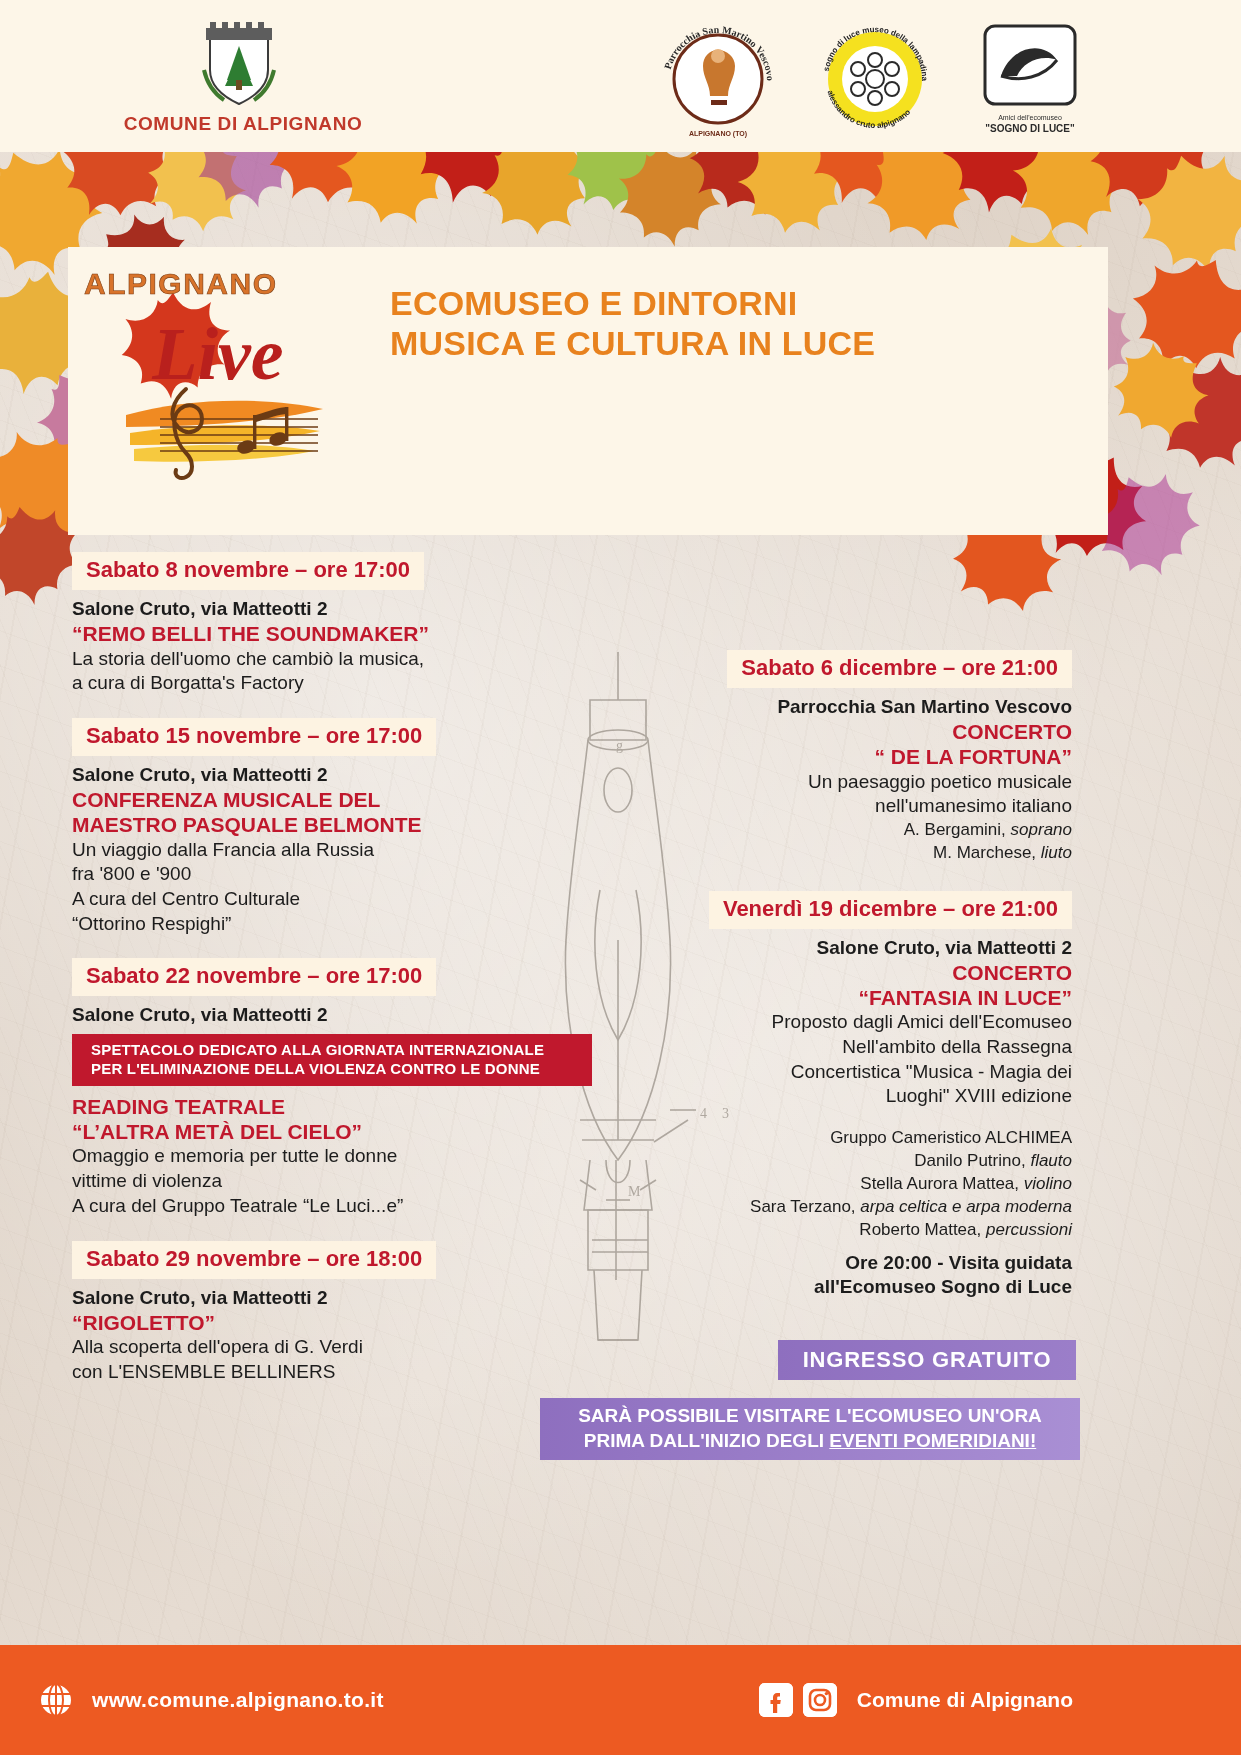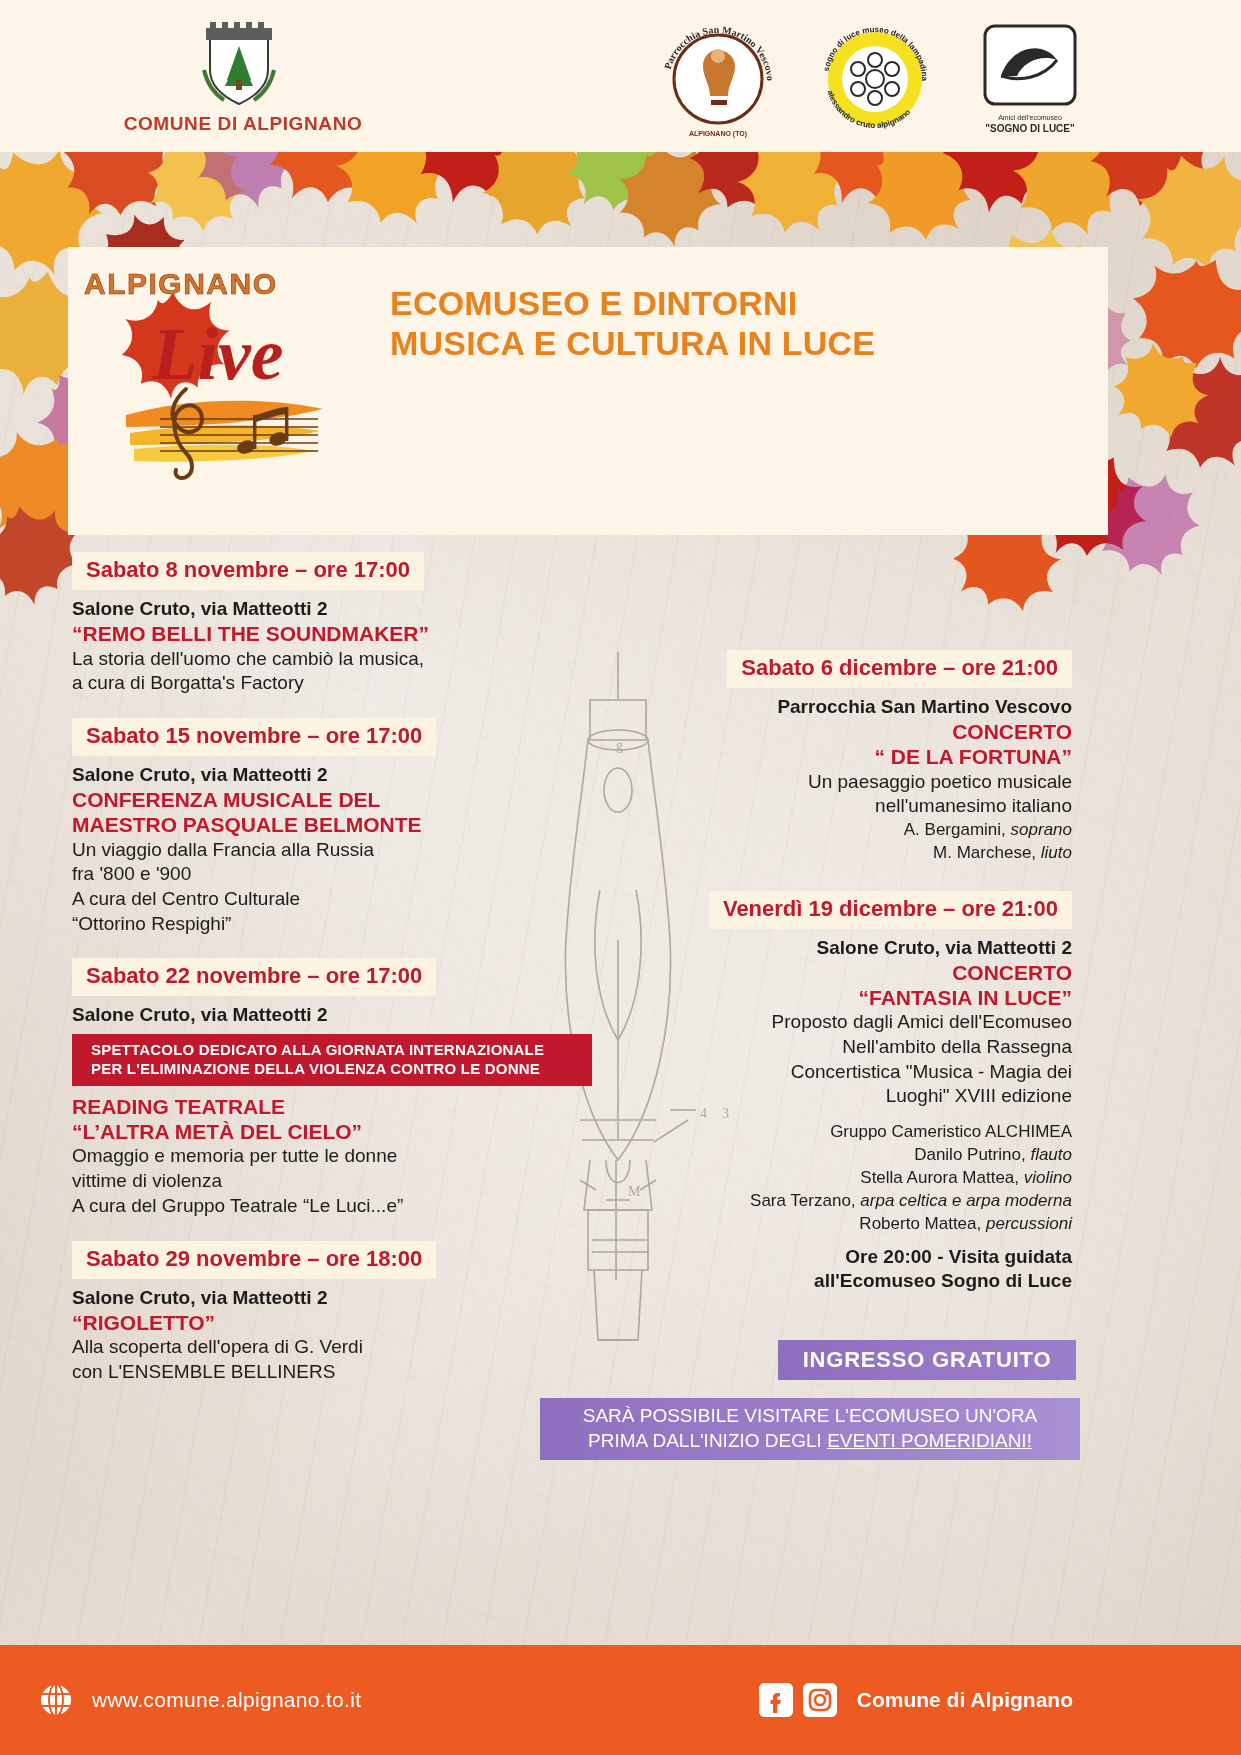--- a/index.html
+++ b/index.html
@@ -106,36 +106,36 @@
   #free-entry {
     position: absolute; left: 778px; top: 1340px; width: 298px; height: 40px;
     background: linear-gradient(90deg,#8e6fbf 0%, #9b7ec9 100%);
     color: #fff; font-weight: bold; font-size: 22px; letter-spacing: .8px;
     display: flex; align-items: center; justify-content: center;
     z-index: 8;
   }
   #visit-note {
     position: absolute; left: 540px; top: 1398px; width: 540px; height: 62px;
     background: linear-gradient(90deg,#8e6fbf 0%, #a98fd4 100%);
-    color: #fff; font-weight: normal; font-size: 19px; line-height: 1.3;
+    color: #fff; font-weight: bold; font-size: 19px; line-height: 1.3;
     display: flex; align-items: center; justify-content: center; text-align: center;
     padding: 0 14px;
     z-index: 8;
   }
   #visit-note u { text-decoration: underline; }
 
   
   #footer {
     position: absolute; left: 0; bottom: 0; width: 1241px; height: 110px;
     background: #ed5a22; z-index: 9;
     display: flex; align-items: center;
   }
   #footer-left { display: flex; align-items: center; margin-left: 38px; }
   #globe-icon { width: 36px; height: 36px; margin-right: 18px; }
-  #website { color: #fff; font-weight: normal; font-size: 21px; letter-spacing: .3px; }
+  #website { color: #fff; font-weight: bold; font-size: 21px; letter-spacing: .3px; }
   #footer-right { display: flex; align-items: center; margin-left: auto; margin-right: 168px; }
   .social { width: 34px; height: 34px; background: #fff; border-radius: 6px; margin-right: 10px; position: relative; }
   #social-name { color: #fff; font-weight: bold; font-size: 21px; margin-left: 10px; }
 </style>
 </head>
 <body>
 
 <div id="poster">
   <div id="paper-texture"></div>
 
@@ -381,21 +381,21 @@
 
     <div class="event" style="margin-top:26px;">
       <div class="date-bar">Venerdì 19 dicembre – ore 21:00</div>
       <div class="venue">Salone Cruto, via Matteotti 2</div>
       <div class="headline">CONCERTO</div>
       <div class="headline italic">“FANTASIA IN LUCE”</div>
       <div class="desc">Proposto dagli Amici dell'Ecomuseo</div>
       <div class="desc">Nell'ambito della Rassegna</div>
       <div class="desc">Concertistica "Musica - Magia dei</div>
       <div class="desc">Luoghi" XVIII edizione</div>
-      <div class="small" style="margin-top:12px;text-align:right;">Gruppo Cameristico ALCHIMEA</div>
+      <div class="small" style="margin-top:18px;text-align:right;">Gruppo Cameristico ALCHIMEA</div>
       <div class="small">
         <span>Danilo Putrino,</span>
         <span class="it">flauto</span>
       </div>
       <div class="small">
         <span>Stella Aurora Mattea,</span>
         <span class="it">violino</span>
       </div>
       <div class="small">
         <span>Sara Terzano,</span>

